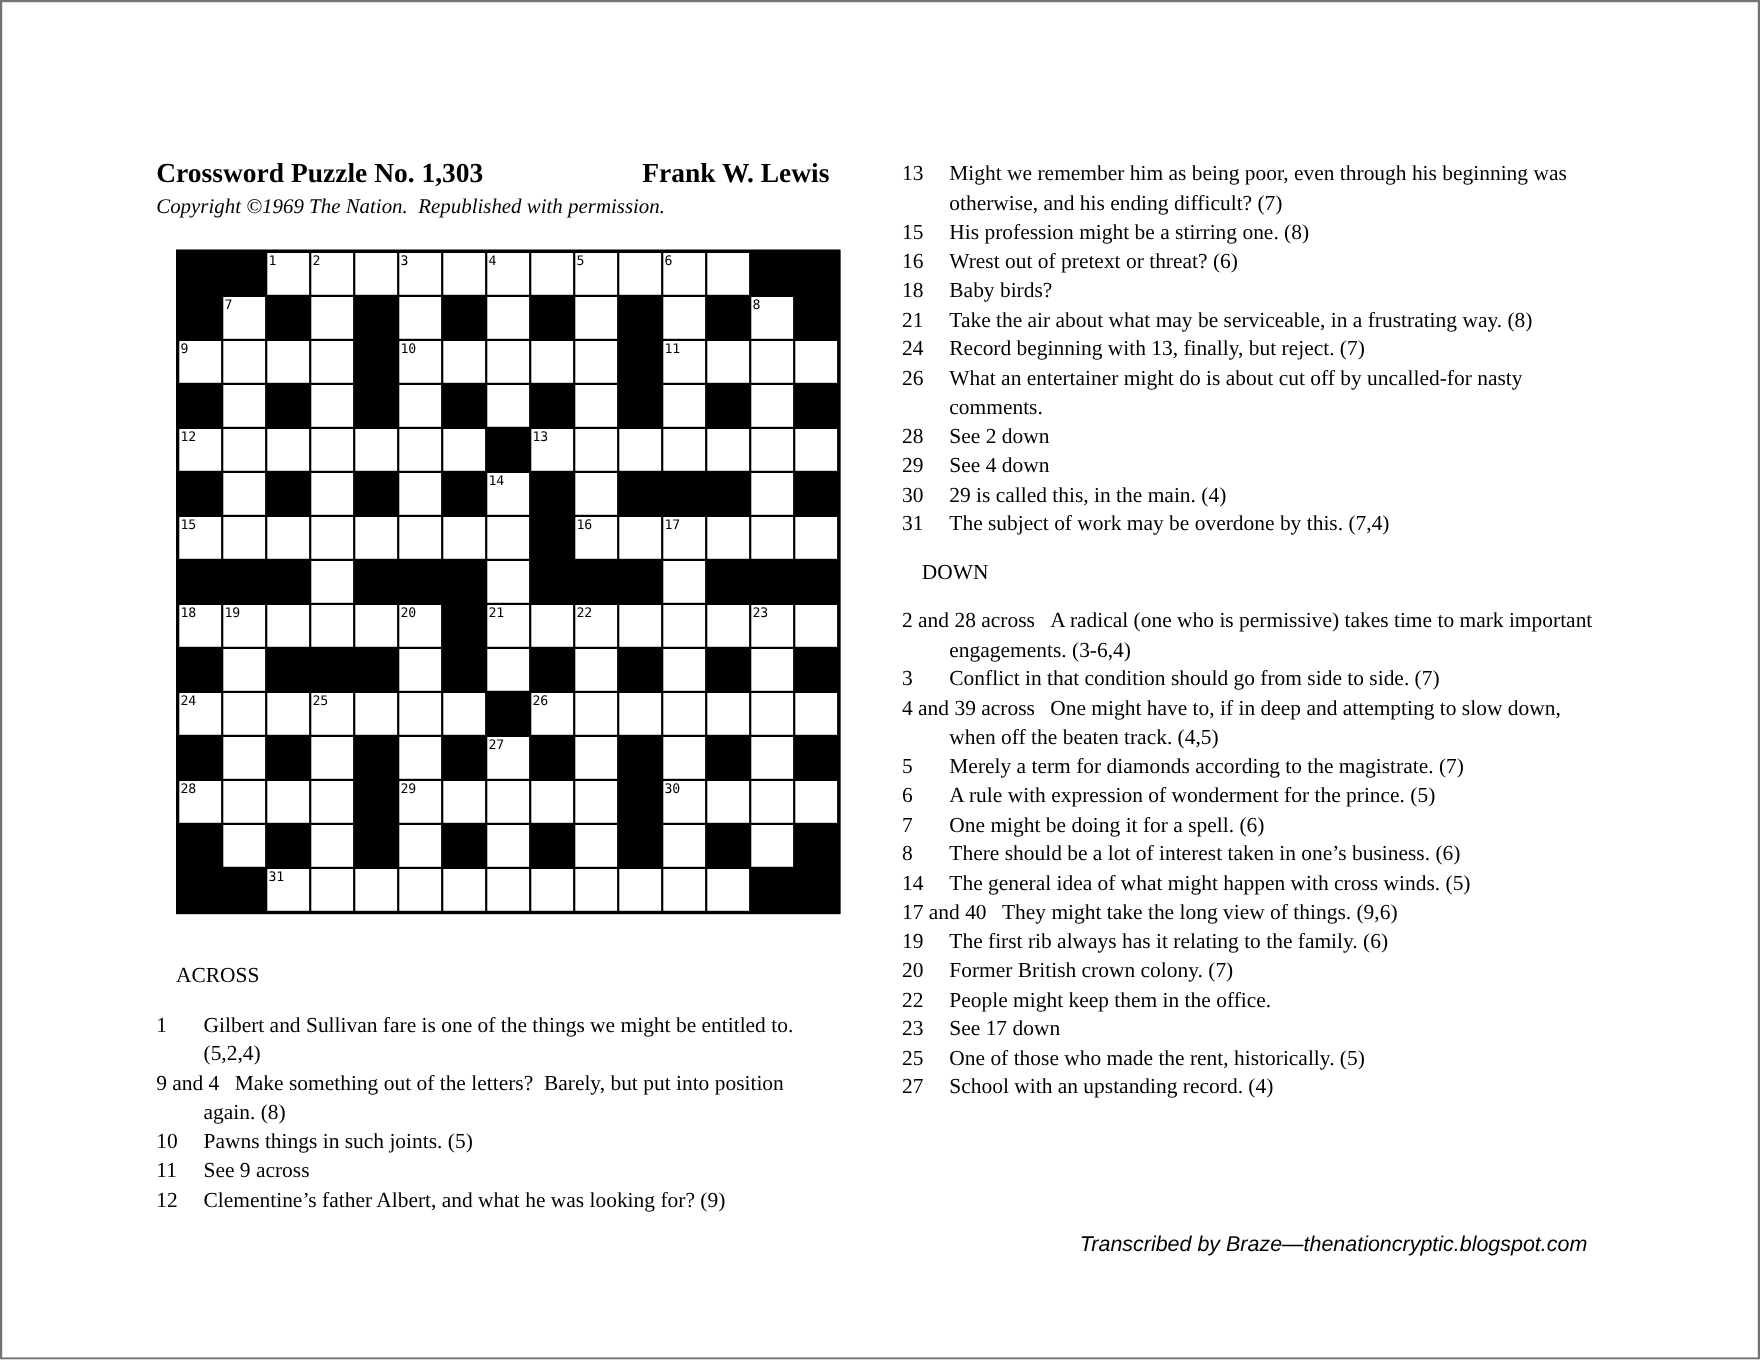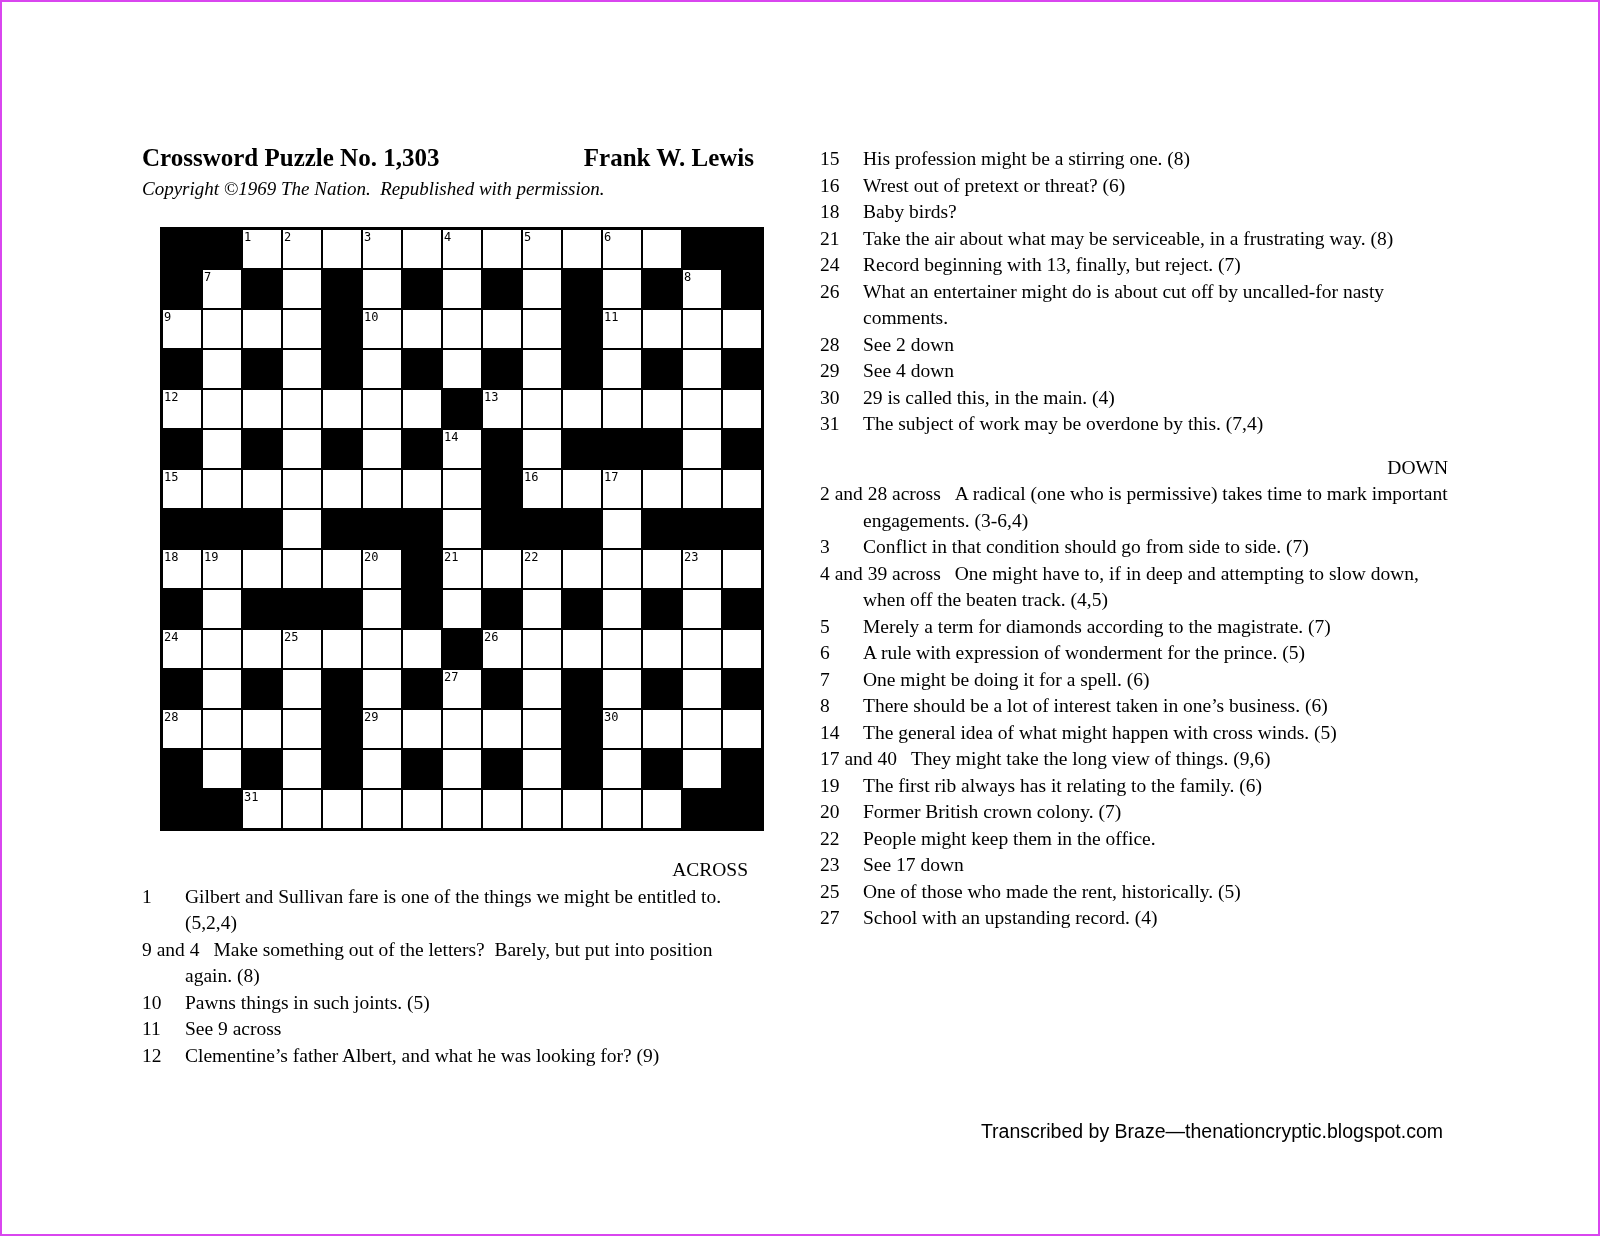--- a/index.html
+++ b/index.html
@@ -1,20 +1,20 @@
 <!DOCTYPE html>
 <html><head>
 <meta charset="utf-8">
 <style>
   html,body { margin:0; padding:0; background:#fff; }
   .page {
     position:relative;
     width:1600px; height:1236px;
     background:#fff;
-    border:2px solid #d946ef;
+    border:2px solid #737373;
     box-sizing:border-box;
     font-family:"Liberation Serif", serif;
     color:#000;
     overflow:hidden;
   }
   
   .title-row {
     position:absolute; left:140px; top:142px; width:612px;
     display:flex; justify-content:space-between; align-items:baseline;
   }
@@ -37,37 +37,37 @@
   }
   .cell { background:#fff; position:relative; }
   .cell.black { background:#000; }
   .cell .n {
     position:absolute; top:0; left:1px;
     font-family:"DejaVu Sans Mono", monospace;
     font-size:12px; line-height:14px;
   }
   
   .clues-header {
-    font-size:19.5px; font-weight:normal; margin:0;
-    text-align:right; line-height:26.5px;
+    font-size:19.5px; font-weight:normal; margin:18px;
+    text-align:left; line-height:26.5px;
   }
   .clue {
     font-size:19.5px; line-height:26.5px;
     padding-left:43px; text-indent:-43px;
   }
   .clue .num { display:inline-block; width:43px; text-indent:0; }
   .clue.wide .num { display:inline; width:auto; margin-right:14px; }
   .across-section { position:absolute; left:140px; top:855px; width:606px; }
   .right-col { position:absolute; left:818px; top:144px; width:628px; }
   #down-header { margin-top:17px; }
   
   .footer {
     position:absolute; top:1118px; right:155px;
     font-family:"Liberation Sans", sans-serif;
-    font-size:19.5px;
+    font-style:italic; font-size:19.5px;
   }
 </style>
 </head>
 <body>
 
 <div class="page">
 
   <div class="title-row">
     <h1>Crossword Puzzle No. 1,303</h1>
     <div class="author">Frank W. Lewis</div>
@@ -370,20 +370,21 @@
         <div class="clue"><span class="num">1</span><span class="txt">Gilbert and Sullivan fare is one of the things we might be entitled to. (5,2,4)</span></div>
         <div class="clue wide"><span class="num">9 and 4</span><span class="txt">Make something out of the letters?&nbsp; Barely, but put into position again. (8)</span></div>
         <div class="clue"><span class="num">10</span><span class="txt">Pawns things in such joints. (5)</span></div>
         <div class="clue"><span class="num">11</span><span class="txt">See 9 across</span></div>
         <div class="clue"><span class="num">12</span><span class="txt">Clementine’s father Albert, and what he was looking for? (9)</span></div>
       </div>
   </section>
 
   <section class="right-col">
     <div id="across-right-list">
+        <div class="clue"><span class="num">13</span><span class="txt">Might we remember him as being poor, even through his beginning was otherwise, and his ending difficult? (7)</span></div>
         <div class="clue"><span class="num">15</span><span class="txt">His profession might be a stirring one. (8)</span></div>
         <div class="clue"><span class="num">16</span><span class="txt">Wrest out of pretext or threat? (6)</span></div>
         <div class="clue"><span class="num">18</span><span class="txt">Baby birds?</span></div>
         <div class="clue"><span class="num">21</span><span class="txt">Take the air about what may be serviceable, in a frustrating way. (8)</span></div>
         <div class="clue"><span class="num">24</span><span class="txt">Record beginning with 13, finally, but reject. (7)</span></div>
         <div class="clue"><span class="num">26</span><span class="txt">What an entertainer might do is about cut off by uncalled-for nasty comments.</span></div>
         <div class="clue"><span class="num">28</span><span class="txt">See 2 down</span></div>
         <div class="clue"><span class="num">29</span><span class="txt">See 4 down</span></div>
         <div class="clue"><span class="num">30</span><span class="txt">29 is called this, in the main. (4)</span></div>
         <div class="clue"><span class="num">31</span><span class="txt">The subject of work may be overdone by this. (7,4)</span></div>

